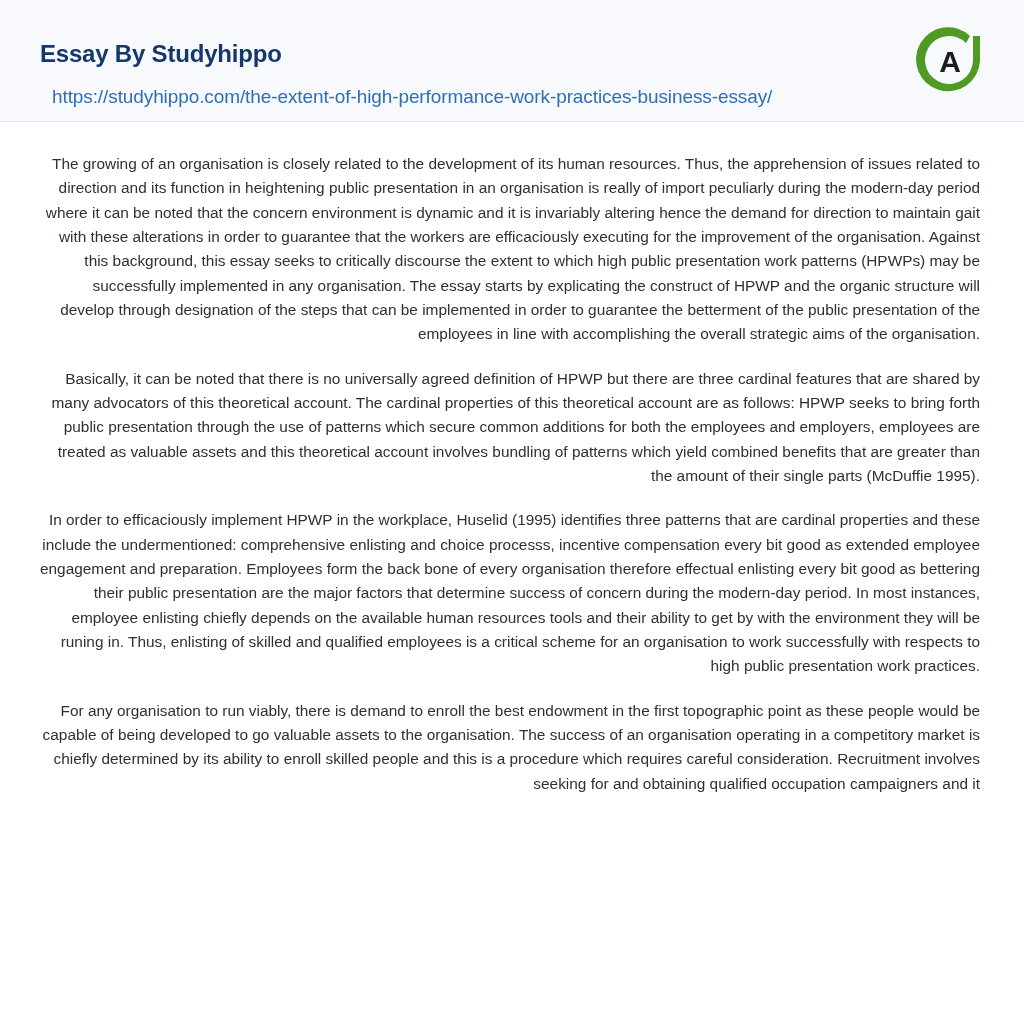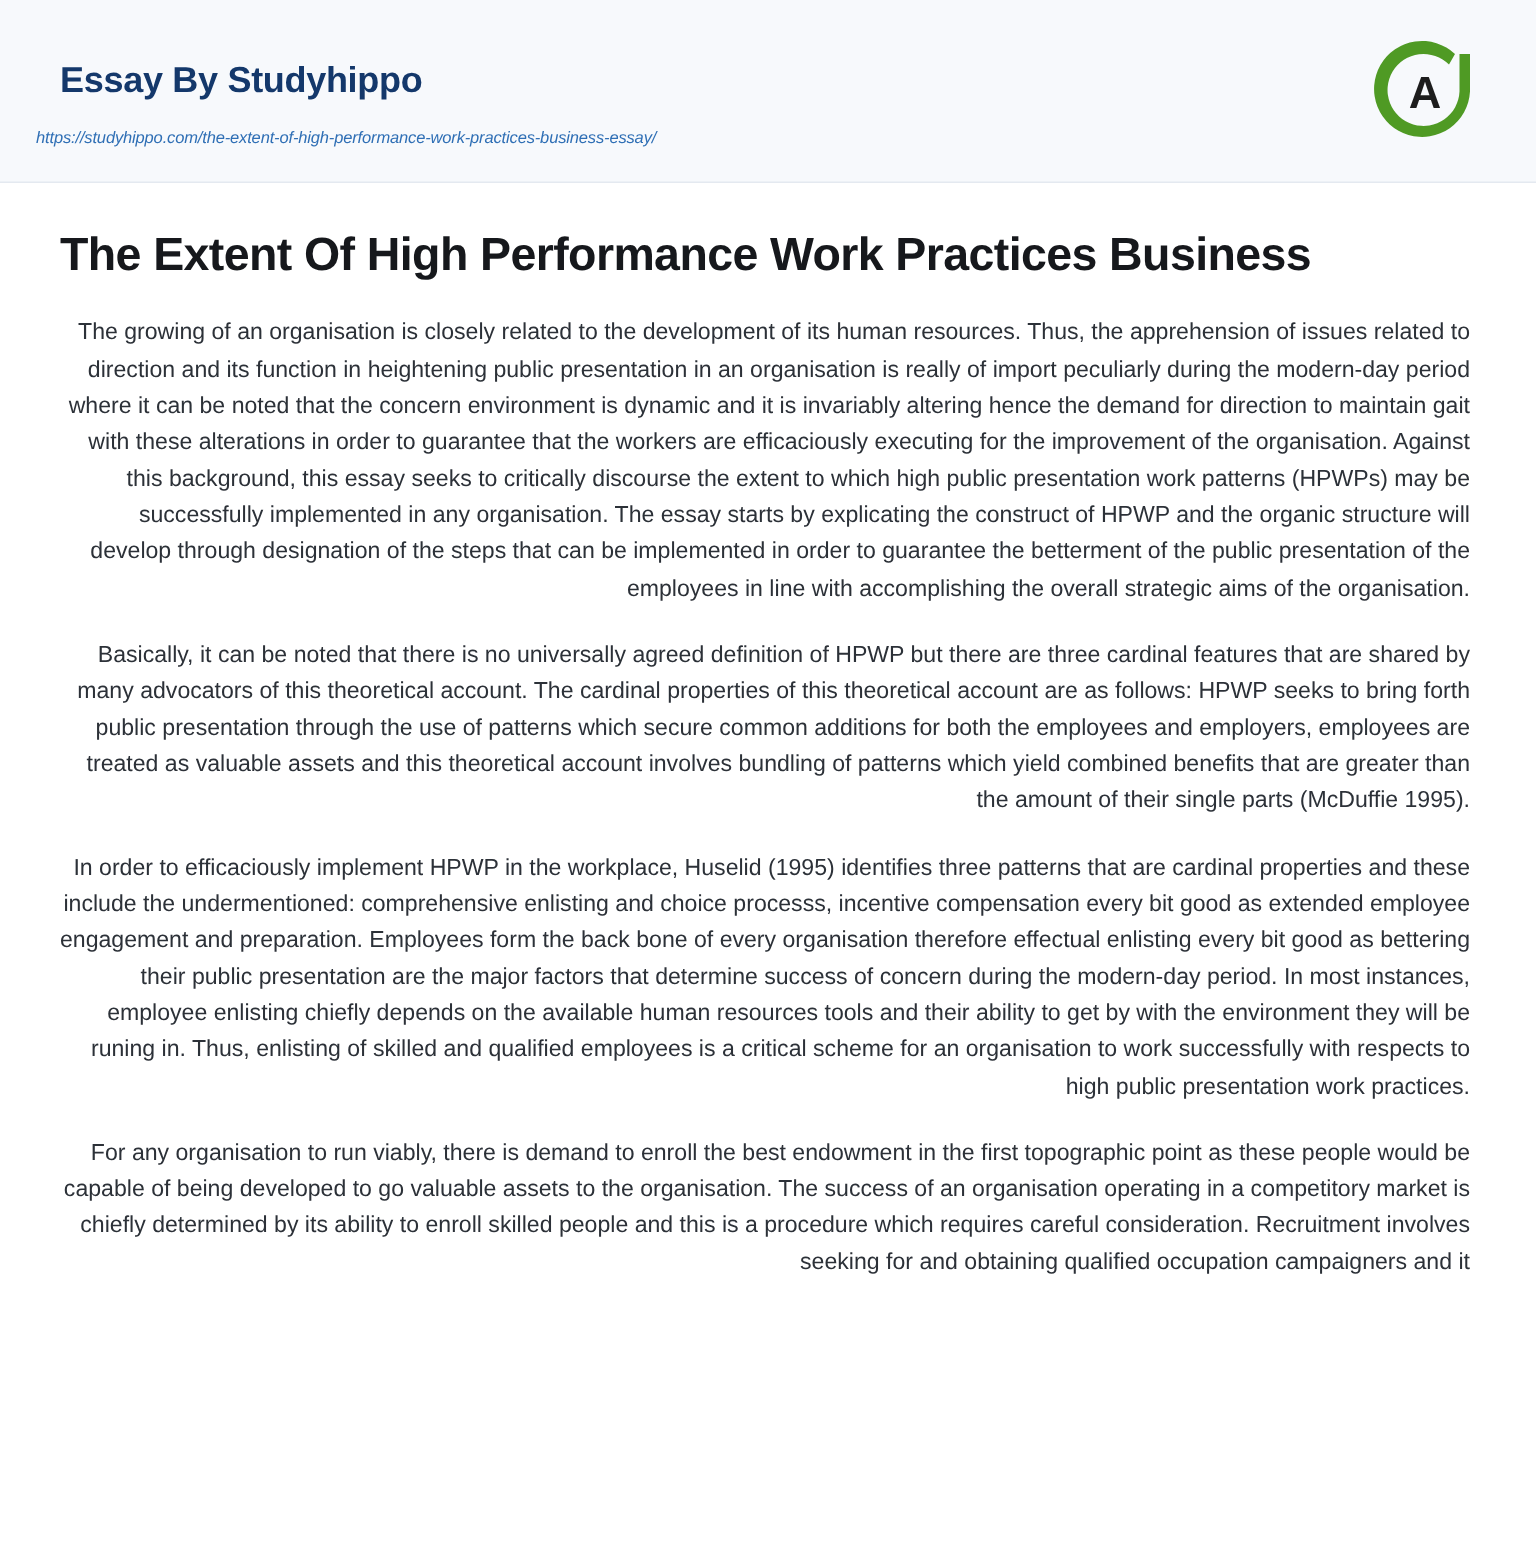--- a/index.html
+++ b/index.html
@@ -28,27 +28,26 @@
     position: absolute;
     left: 40px;
     top: 40px;
     font-size: 24px;
     font-weight: bold;
     color: #14386b;
     letter-spacing: -0.2px;
   }
   .source-url {
     position: absolute;
-    left: 24px;
+    left: 52px;
     top: 86px;
-    font-size: 11px;
+    font-size: 19px;
     color: #2f6fb5;
     text-decoration: none;
     letter-spacing: -0.1px;
-    font-style: italic;
   }
   .logo {
     position: absolute;
     right: 36px;
     top: 22px;
     width: 78px;
     height: 78px;
   }
 
   
@@ -81,20 +80,19 @@
   <a class="source-url" href="#">https://studyhippo.com/the-extent-of-high-performance-work-practices-business-essay/</a>
   <div class="logo">
     <svg width="78" height="78" viewBox="0 0 78 78" xmlns="http://www.w3.org/2000/svg">
       <path d="M60 14 A32 32 0 1 0 70 39 L70 14 L63 14 L63 39 A24 24 0 1 1 56 21 Z" fill="#4f9a24"></path>
       <text x="40" y="50" font-family="Liberation Sans, sans-serif" font-size="30" font-weight="bold" fill="#1d1d1d" text-anchor="middle">A</text>
     </svg>
   </div>
 </div>
 
 <div class="article">
-  <h1 class="title">The Extent Of High Performance Work Practices Business</h1>
   <div class="body">
     <p>The growing of an organisation is closely related to the development of its human resources. Thus, the apprehension of issues related to direction and its function in heightening public presentation in an organisation is really of import peculiarly during the modern-day period where it can be noted that the concern environment is dynamic and it is invariably altering hence the demand for direction to maintain gait with these alterations in order to guarantee that the workers are efficaciously executing for the improvement of the organisation. Against this background, this essay seeks to critically discourse the extent to which high public presentation work patterns (HPWPs) may be successfully implemented in any organisation. The essay starts by explicating the construct of HPWP and the organic structure will develop through designation of the steps that can be implemented in order to guarantee the betterment of the public presentation of the employees in line with accomplishing the overall strategic aims of the organisation.</p>
     <p>Basically, it can be noted that there is no universally agreed definition of HPWP but there are three cardinal features that are shared by many advocators of this theoretical account. The cardinal properties of this theoretical account are as follows: HPWP seeks to bring forth public presentation through the use of patterns which secure common additions for both the employees and employers, employees are treated as valuable assets and this theoretical account involves bundling of patterns which yield combined benefits that are greater than the amount of their single parts (McDuffie 1995).</p>
     <p>In order to efficaciously implement HPWP in the workplace, Huselid (1995) identifies three patterns that are cardinal properties and these include the undermentioned: comprehensive enlisting and choice processs, incentive compensation every bit good as extended employee engagement and preparation. Employees form the back bone of every organisation therefore effectual enlisting every bit good as bettering their public presentation are the major factors that determine success of concern during the modern-day period. In most instances, employee enlisting chiefly depends on the available human resources tools and their ability to get by with the environment they will be runing in. Thus, enlisting of skilled and qualified employees is a critical scheme for an organisation to work successfully with respects to high public presentation work practices.</p>
     <p>For any organisation to run viably, there is demand to enroll the best endowment in the first topographic point as these people would be capable of being developed to go valuable assets to the organisation. The success of an organisation operating in a competitory market is chiefly determined by its ability to enroll skilled people and this is a procedure which requires careful consideration. Recruitment involves seeking for and obtaining qualified occupation campaigners and it</p>
   </div>
 </div>
 
 </body></html>

